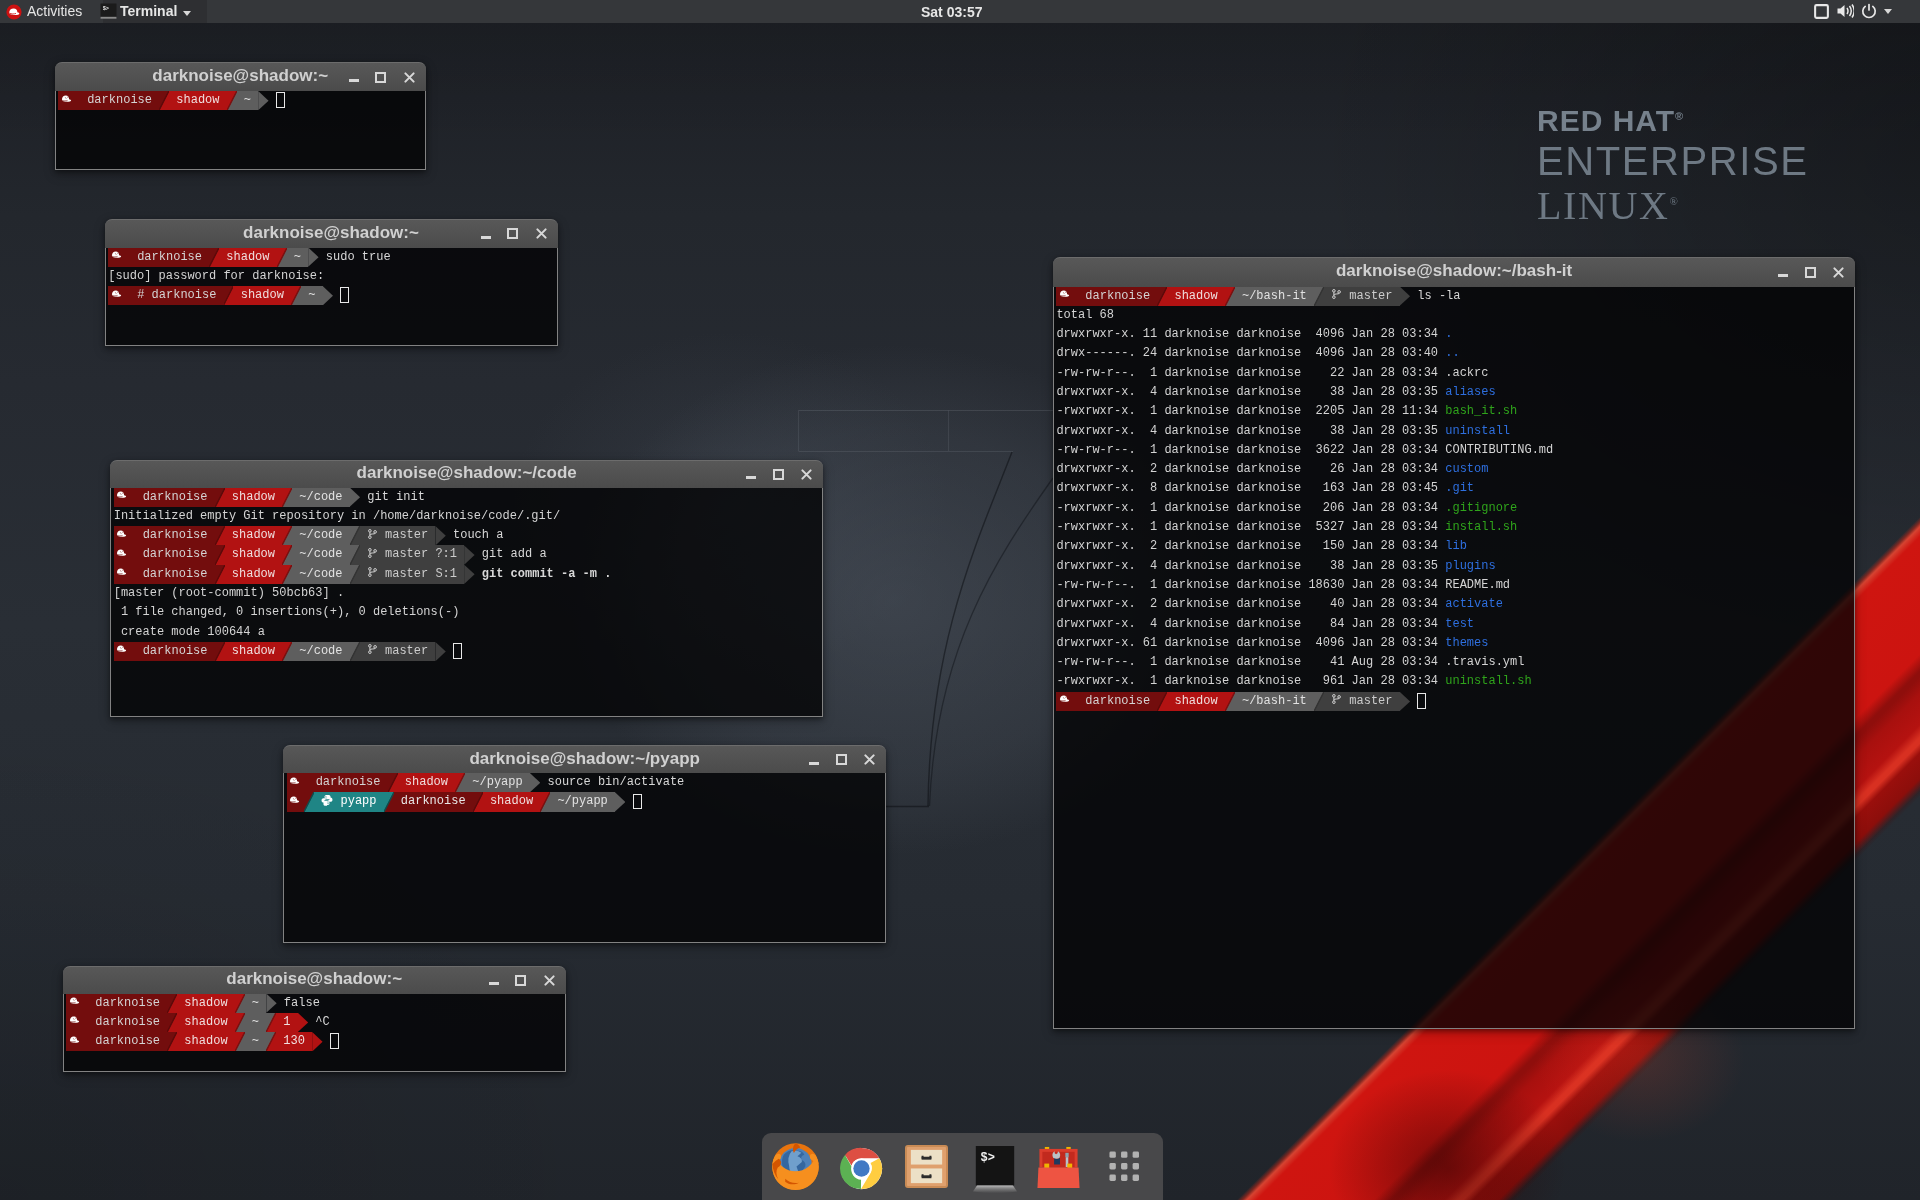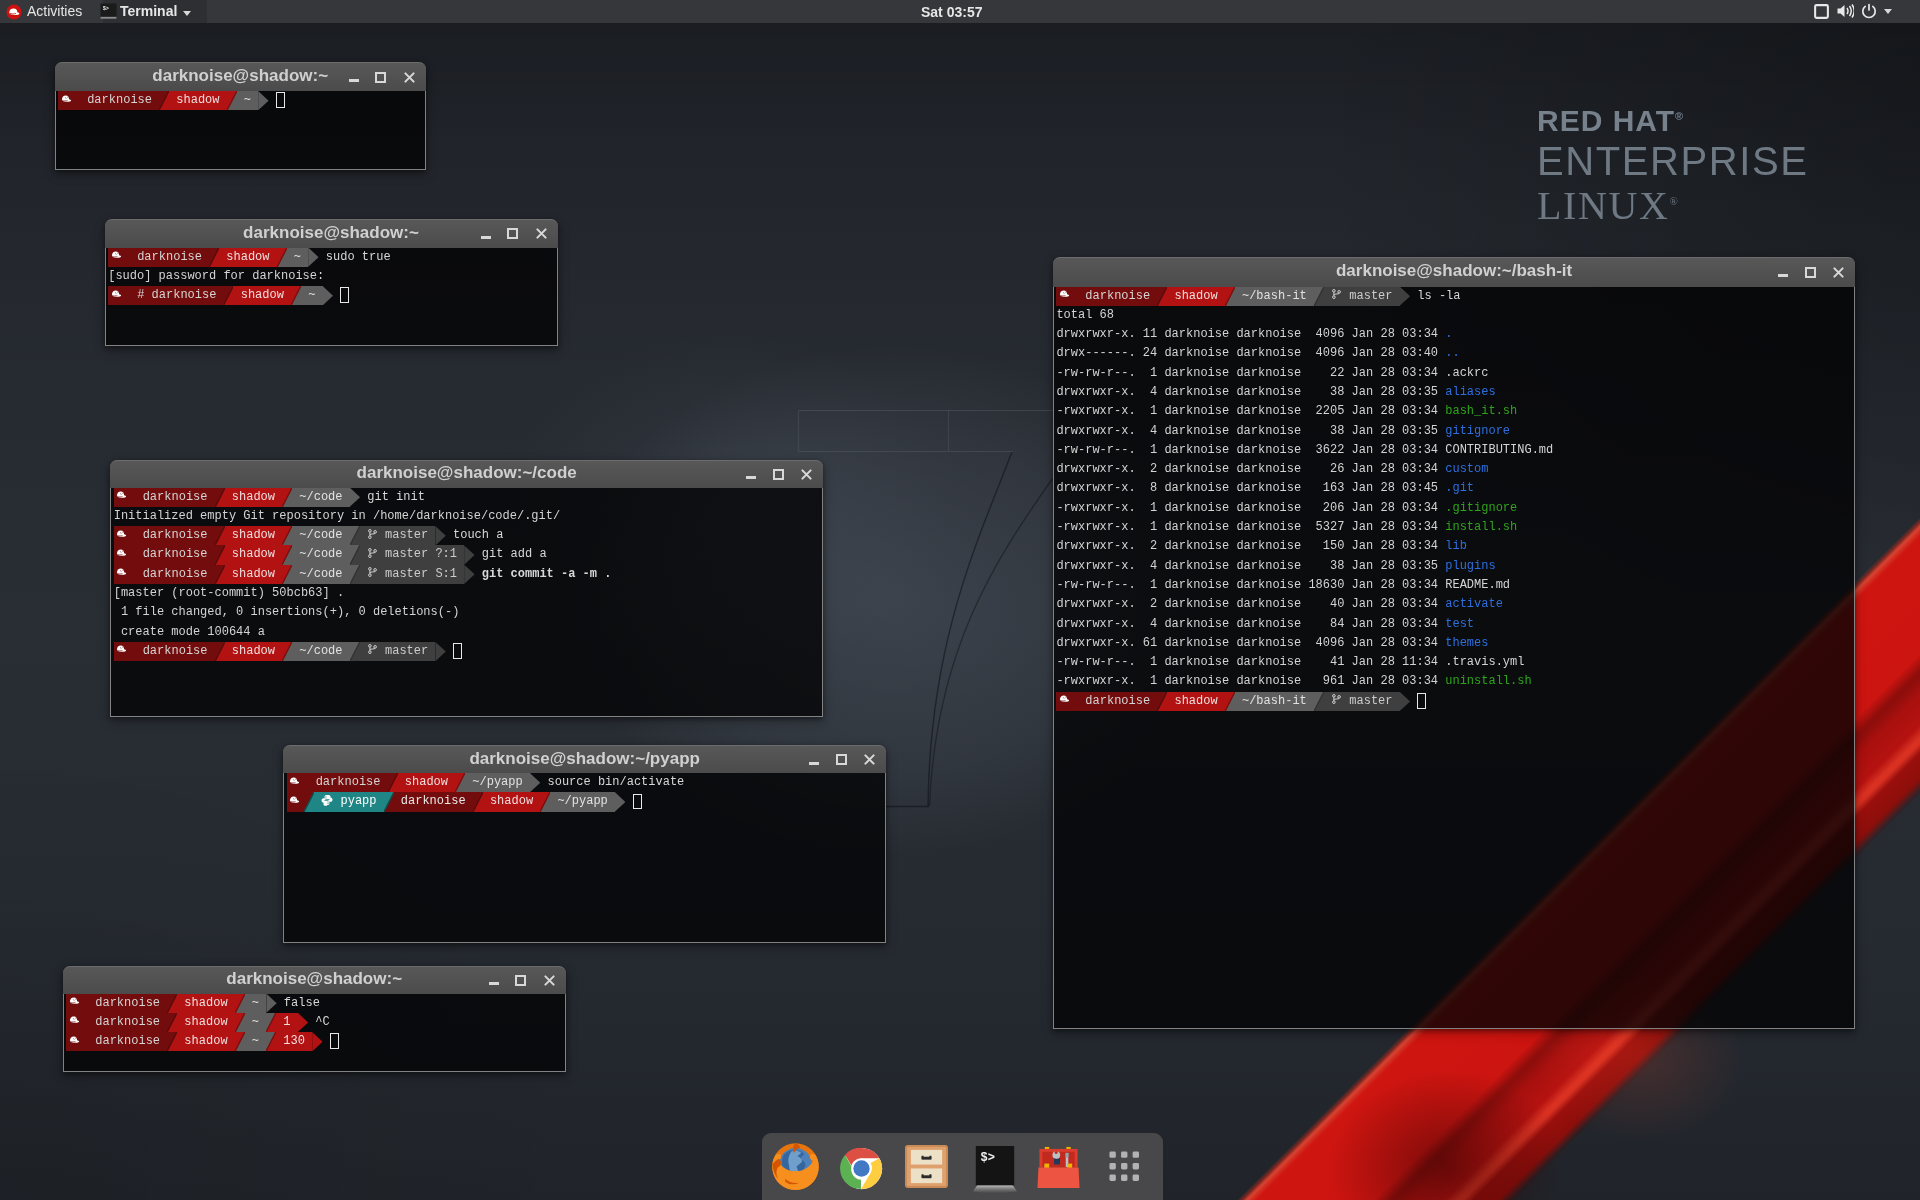--- a/index.html
+++ b/index.html
@@ -305,34 +305,34 @@
                 <circle cx="4.2" cy="12.6" r="1.9"></circle>
                 <circle cx="11.8" cy="4.9" r="1.9"></circle>
                 <path d="M4.2,5.4 L4.2,10.6 M4.2,9.4 C4.2,7.2 11.8,8.6 11.8,6.9"></path>
               </g>
             </svg> master </span><span class="ar" style="background:#3f3f3f"></span><span style="color:#d8d8d8;font-weight:normal"> ls -la</span></div>
         <div class="row"><span style="color:#d4d4d4">total 68</span></div>
         <div class="row"><span style="color:#d4d4d4">drwxrwxr-x. 11 darknoise darknoise  4096 Jan 28 03:34 </span><span style="color:#2e6fdf">.</span></div>
         <div class="row"><span style="color:#d4d4d4">drwx------. 24 darknoise darknoise  4096 Jan 28 03:40 </span><span style="color:#2e6fdf">..</span></div>
         <div class="row"><span style="color:#d4d4d4">-rw-rw-r--.  1 darknoise darknoise    22 Jan 28 03:34 </span><span style="color:#d4d4d4">.ackrc</span></div>
         <div class="row"><span style="color:#d4d4d4">drwxrwxr-x.  4 darknoise darknoise    38 Jan 28 03:35 </span><span style="color:#2e6fdf">aliases</span></div>
-        <div class="row"><span style="color:#d4d4d4">-rwxrwxr-x.  1 darknoise darknoise  2205 Jan 28 03:34 </span><span style="color:#2fa41b">bash_it.sh</span></div>
-        <div class="row"><span style="color:#d4d4d4">drwxrwxr-x.  4 darknoise darknoise    38 Jan 28 03:35 </span><span style="color:#2e6fdf">gitignore</span></div>
+        <div class="row"><span style="color:#d4d4d4">-rwxrwxr-x.  1 darknoise darknoise  2205 Jan 28 11:34 </span><span style="color:#2fa41b">bash_it.sh</span></div>
+        <div class="row"><span style="color:#d4d4d4">drwxrwxr-x.  4 darknoise darknoise    38 Jan 28 03:35 </span><span style="color:#2e6fdf">uninstall</span></div>
         <div class="row"><span style="color:#d4d4d4">-rw-rw-r--.  1 darknoise darknoise  3622 Jan 28 03:34 </span><span style="color:#d4d4d4">CONTRIBUTING.md</span></div>
         <div class="row"><span style="color:#d4d4d4">drwxrwxr-x.  2 darknoise darknoise    26 Jan 28 03:34 </span><span style="color:#2e6fdf">custom</span></div>
         <div class="row"><span style="color:#d4d4d4">drwxrwxr-x.  8 darknoise darknoise   163 Jan 28 03:45 </span><span style="color:#2e6fdf">.git</span></div>
         <div class="row"><span style="color:#d4d4d4">-rwxrwxr-x.  1 darknoise darknoise   206 Jan 28 03:34 </span><span style="color:#2fa41b">.gitignore</span></div>
         <div class="row"><span style="color:#d4d4d4">-rwxrwxr-x.  1 darknoise darknoise  5327 Jan 28 03:34 </span><span style="color:#2fa41b">install.sh</span></div>
         <div class="row"><span style="color:#d4d4d4">drwxrwxr-x.  2 darknoise darknoise   150 Jan 28 03:34 </span><span style="color:#2e6fdf">lib</span></div>
         <div class="row"><span style="color:#d4d4d4">drwxrwxr-x.  4 darknoise darknoise    38 Jan 28 03:35 </span><span style="color:#2e6fdf">plugins</span></div>
         <div class="row"><span style="color:#d4d4d4">-rw-rw-r--.  1 darknoise darknoise 18630 Jan 28 03:34 </span><span style="color:#d4d4d4">README.md</span></div>
         <div class="row"><span style="color:#d4d4d4">drwxrwxr-x.  2 darknoise darknoise    40 Jan 28 03:34 </span><span style="color:#2e6fdf">activate</span></div>
         <div class="row"><span style="color:#d4d4d4">drwxrwxr-x.  4 darknoise darknoise    84 Jan 28 03:34 </span><span style="color:#2e6fdf">test</span></div>
         <div class="row"><span style="color:#d4d4d4">drwxrwxr-x. 61 darknoise darknoise  4096 Jan 28 03:34 </span><span style="color:#2e6fdf">themes</span></div>
-        <div class="row"><span style="color:#d4d4d4">-rw-rw-r--.  1 darknoise darknoise    41 Jan 28 11:34 </span><span style="color:#d4d4d4">.travis.yml</span></div>
+        <div class="row"><span style="color:#d4d4d4">-rw-rw-r--.  1 darknoise darknoise    41 Aug 28 03:34 </span><span style="color:#d4d4d4">.travis.yml</span></div>
         <div class="row"><span style="color:#d4d4d4">-rwxrwxr-x.  1 darknoise darknoise   961 Jan 28 03:34 </span><span style="color:#2fa41b">uninstall.sh</span></div>
         <div class="row"><span class="sg b" style="background:#730d0d"><svg class="ic" viewBox="0 0 20 16">
               <path fill="#fff" d="M3.2,10.2 C3.2,5.6 5.9,3.2 9.7,3.2 C13.2,3.2 15.1,5.4 15.1,8.6 L15.1,9.2 C17.2,9.7 18.6,10.4 18.6,11.4 C18.6,12.9 15.6,13.6 11.9,13.6 C7.2,13.6 3.2,12.7 3.2,10.2 Z"></path>
               <path fill="none" stroke="#730d0d" stroke-width="1.1" d="M3.6,10.9 C6,12.3 10,12.4 12.5,11.2"></path>
               <path fill="none" stroke="#730d0d" stroke-width="0.9" d="M8.2,6.2 L10.8,8.0 M12.6,5.0 L13.6,7.2"></path>
             </svg> darknoise </span><span class="sp" style="background:linear-gradient(117deg,#730d0d 43.5%,#5c0909 48%,#5c0909 52%,#b21212 56.5%)"></span><span class="sg" style="background:#b21212;color:#efdede;font-weight:normal"> shadow </span><span class="sp" style="background:linear-gradient(117deg,#b21212 43.5%,#7a1010 48%,#7a1010 52%,#5e5e5e 56.5%)"></span><span class="sg" style="background:#5e5e5e;color:#e2e2e2;font-weight:normal"> ~/bash-it </span><span class="sp" style="background:linear-gradient(117deg,#5e5e5e 43.5%,#333333 48%,#333333 52%,#3f3f3f 56.5%)"></span><span class="sg" style="background:#3f3f3f;color:#cccccc;font-weight:normal"> <svg class="br" viewBox="0 0 16 16">
               <g stroke="#d8d8d8" fill="none" stroke-width="1.4">
                 <circle cx="4.2" cy="3.4" r="1.9"></circle>
                 <circle cx="4.2" cy="12.6" r="1.9"></circle>
                 <circle cx="11.8" cy="4.9" r="1.9"></circle>

